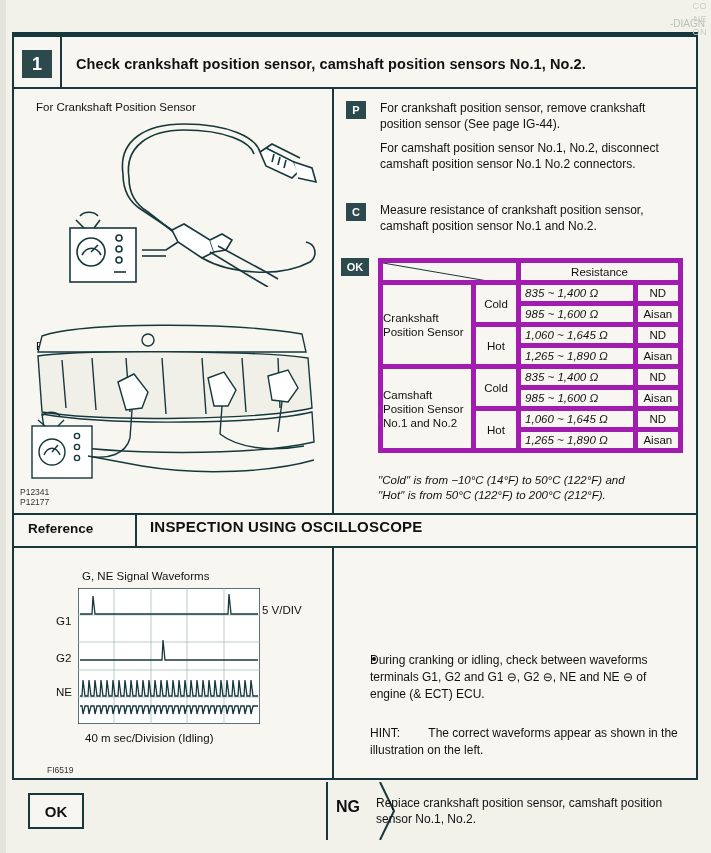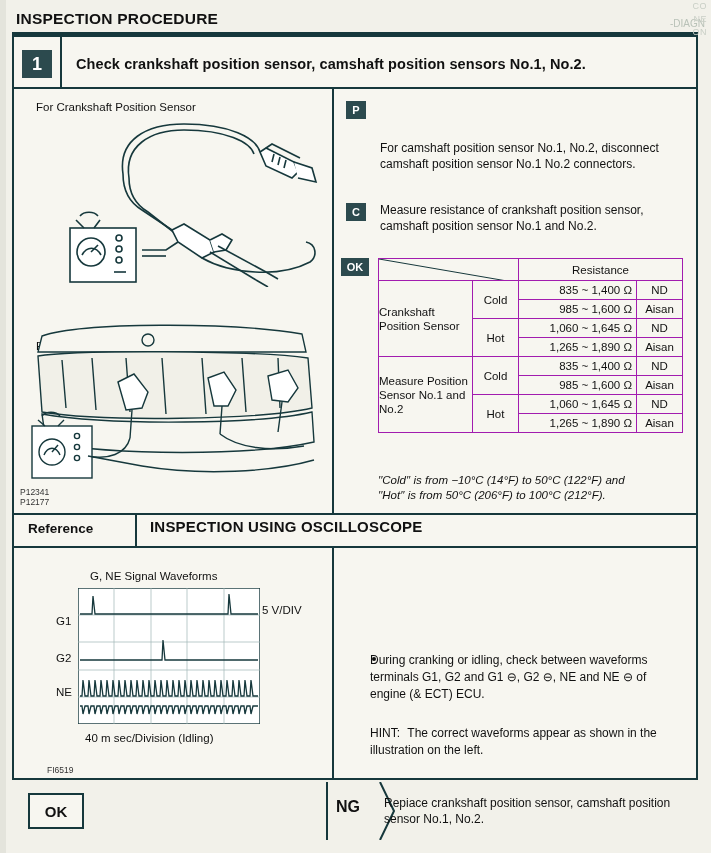--- a/index.html
+++ b/index.html
@@ -99,30 +99,30 @@
     position:absolute;font-size:12px;line-height:16px;
   }
 
   
   .restable{
     position:absolute;left:378px;top:258px;width:305px;
     border-collapse:collapse;
     font-size:11.5px;
   }
   .restable td,.restable th{
-    border:1px solid #a21caf;
+    border:5px solid #a21caf;
     padding:2px 4px;
     font-weight:normal;
     text-align:center;
     height:19px;
     box-sizing:border-box;
   }
   .restable .namecell{text-align:left;padding-left:0;width:86px;line-height:14px;}
   .restable .tempcell{width:42px;}
-  .restable .valcell{width:108px;text-align:right;}
+  .restable .valcell{width:108px;text-align:left;font-style:italic;}
   .restable .mfrcell{width:42px;}
   .diagcell{position:relative;overflow:hidden;}
   .diagcell svg{position:absolute;left:0;top:0;}
 
   .note{
     position:absolute;left:378px;top:473px;font-size:11.5px;line-height:15px;font-style:italic;
   }
 
   
   .refbox{
@@ -132,21 +132,21 @@
   }
   .reftext{
     position:absolute;left:28px;top:521px;font-size:13.5px;font-weight:bold;
   }
   .refhead{
     position:absolute;left:150px;top:518px;font-size:15px;font-weight:bold;letter-spacing:.2px;
   }
 
   
   .scope-title{
-    position:absolute;left:90px;top:570px;font-size:11.5px;
+    position:absolute;left:82px;top:570px;font-size:11.5px;
   }
   .scope-caption{
     position:absolute;left:85px;top:732px;font-size:11.5px;
   }
   .bullets{
     position:absolute;left:370px;top:652px;width:310px;font-size:12px;line-height:17px;
   }
   .hintline{
     position:absolute;left:370px;top:725px;width:315px;font-size:12px;line-height:17px;
   }
@@ -170,39 +170,38 @@
     position:absolute;left:326px;top:782px;width:372px;height:58px;
     border-left:2px solid #16383c;box-sizing:border-box;
   }
   .ngtext{
     position:absolute;left:336px;top:798px;font-size:16px;font-weight:bold;
   }
   .ngarrow{
     position:absolute;left:378px;top:782px;
   }
   .ngbody{
-    position:absolute;left:384px;top:795px;width:300px;font-size:12px;line-height:16px;
+    position:absolute;left:376px;top:795px;width:300px;font-size:12px;line-height:16px;
   }
   .spine{
     position:absolute;left:0;top:0;width:6px;height:853px;background:#e4e4dc;
   }
   .topright-bleed{
     position:absolute;right:6px;top:18px;font-size:10px;color:#b9c2b8;
   }
 </style>
 </head>
 <body>
 
 <div class="page">
 
   <div class="spine"></div>
 
   <div class="topright-bleed">-DIAGN</div>
 
-  <div class="title">INSPECTION PROCEDURE</div>
   <div class="rule-top"></div>
 
   <div class="outerbox"></div>
 
   <div class="stephdr"></div>
   <div class="stepnum">1</div>
   <div class="stepnum-line"></div>
   <div class="stephdr-text">Check crankshaft position sensor, camshaft position sensors No.1, No.2.</div>
 
   <div class="vdiv"></div>
@@ -285,20 +284,21 @@
 
         <path d="M66 140 L120 150 C180 160 250 156 292 144"></path>
       </g>
     </svg>
   </div>
 
   <div class="pcode p1">P12341</div>
   <div class="pcode p2">P12177</div>
 
   <div class="badge" style="left:346px;top:101px;">P</div>
+  <div class="instr" style="left:380px;top:100px;width:300px;">For crankshaft position sensor, remove crankshaft position sensor (See page IG-44).</div>
   <div class="instr" style="left:380px;top:140px;width:300px;">For camshaft position sensor No.1, No.2, disconnect camshaft position sensor No.1 No.2 connectors.</div>
 
   <div class="badge" style="left:346px;top:203px;">C</div>
   <div class="instr" style="left:380px;top:202px;width:300px;">Measure resistance of crankshaft position sensor, camshaft position sensor No.1 and No.2.</div>
 
   <div class="badge ok" style="left:341px;top:258px;">OK</div>
 
   <table class="restable">
     <tbody>
         <tr>
@@ -324,21 +324,21 @@
       <td class="tempcell" rowspan="2">Hot</td>
       <td class="valcell">1,060 ~ 1,645 Ω</td>
       <td class="mfrcell">ND</td>
     </tr>
     <tr>
       <td class="valcell">1,265 ~ 1,890 Ω</td>
       <td class="mfrcell">Aisan</td>
     </tr>
 
     <tr>
-      <td class="namecell" rowspan="4">Measure Position Sensor No.1 and No.2</td>
+      <td class="namecell" rowspan="4">Camshaft Position Sensor No.1 and No.2</td>
       <td class="tempcell" rowspan="2">Cold</td>
       <td class="valcell">835 ~ 1,400 Ω</td>
       <td class="mfrcell">ND</td>
     </tr>
     <tr>
       <td class="valcell">985 ~ 1,600 Ω</td>
       <td class="mfrcell">Aisan</td>
     </tr>
     <tr>
       <td class="tempcell" rowspan="2">Hot</td>
@@ -347,21 +347,21 @@
     </tr>
     <tr>
       <td class="valcell">1,265 ~ 1,890 Ω</td>
       <td class="mfrcell">Aisan</td>
     </tr>
   </tbody>
     </table>
 
   <div class="note">
     <div>′′Cold′′ is from −10°C (14°F) to 50°C (122°F) and</div>
-    <div>′′Hot′′ is from 50°C (206°F) to 100°C (212°F).</div>
+    <div>′′Hot′′ is from 50°C (122°F) to 200°C (212°F).</div>
   </div>
 
   <div class="hdiv-ref"></div>
   <div class="refbox"></div>
   <div class="reftext">Reference</div>
   <div class="refhead">INSPECTION USING OSCILLOSCOPE</div>
   <div class="hdiv-ref2"></div>
 
   <div class="scope-title">G, NE Signal Waveforms</div>
 
@@ -397,21 +397,21 @@
 
   <div class="scope-caption">40 m sec/Division (Idling)</div>
   <div class="pcode fi">FI6519</div>
 
   <div class="vdivline"></div>
 
   <div class="bulletdot"></div>
   <div class="bullets">During cranking or idling, check between waveforms terminals G1, G2 and G1 ⊖, G2 ⊖, NE and NE ⊖ of engine (&amp; ECT) ECU.</div>
   <div class="hintline">
     <span style="font-weight:normal;">HINT:</span>
-    <span style="margin-left:4px;">The correct waveforms appear as shown in the illustration on the left.</span>
+    <span style="margin-left:25px;">The correct waveforms appear as shown in the illustration on the left.</span>
   </div>
 
   <div class="hdiv-final"></div>
 
   <div class="okbox">OK</div>
 
   <div class="ngwrap"></div>
   <div class="ngtext">NG</div>
   <div class="ngarrow">
     <svg width="18" height="58" viewBox="0 0 18 58">

